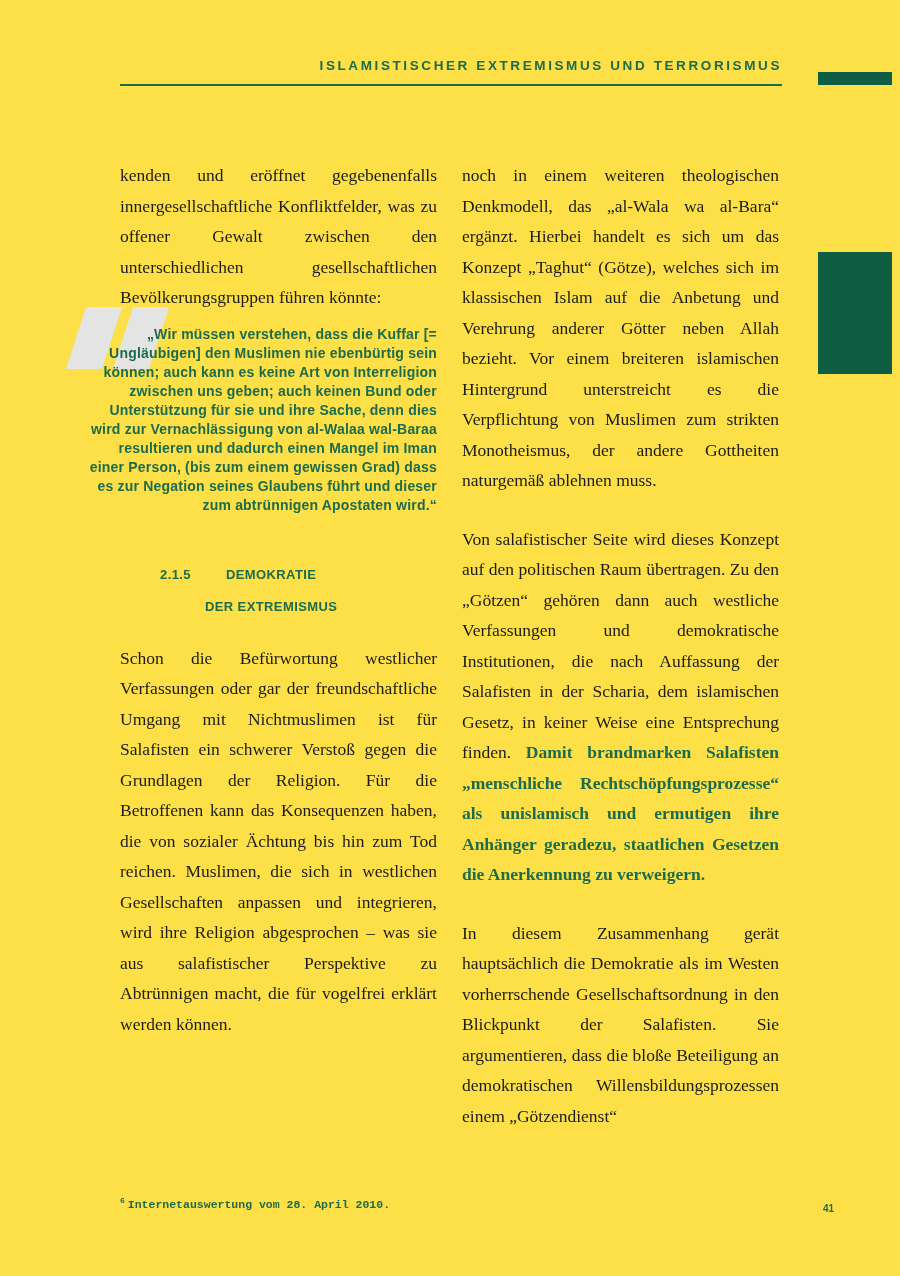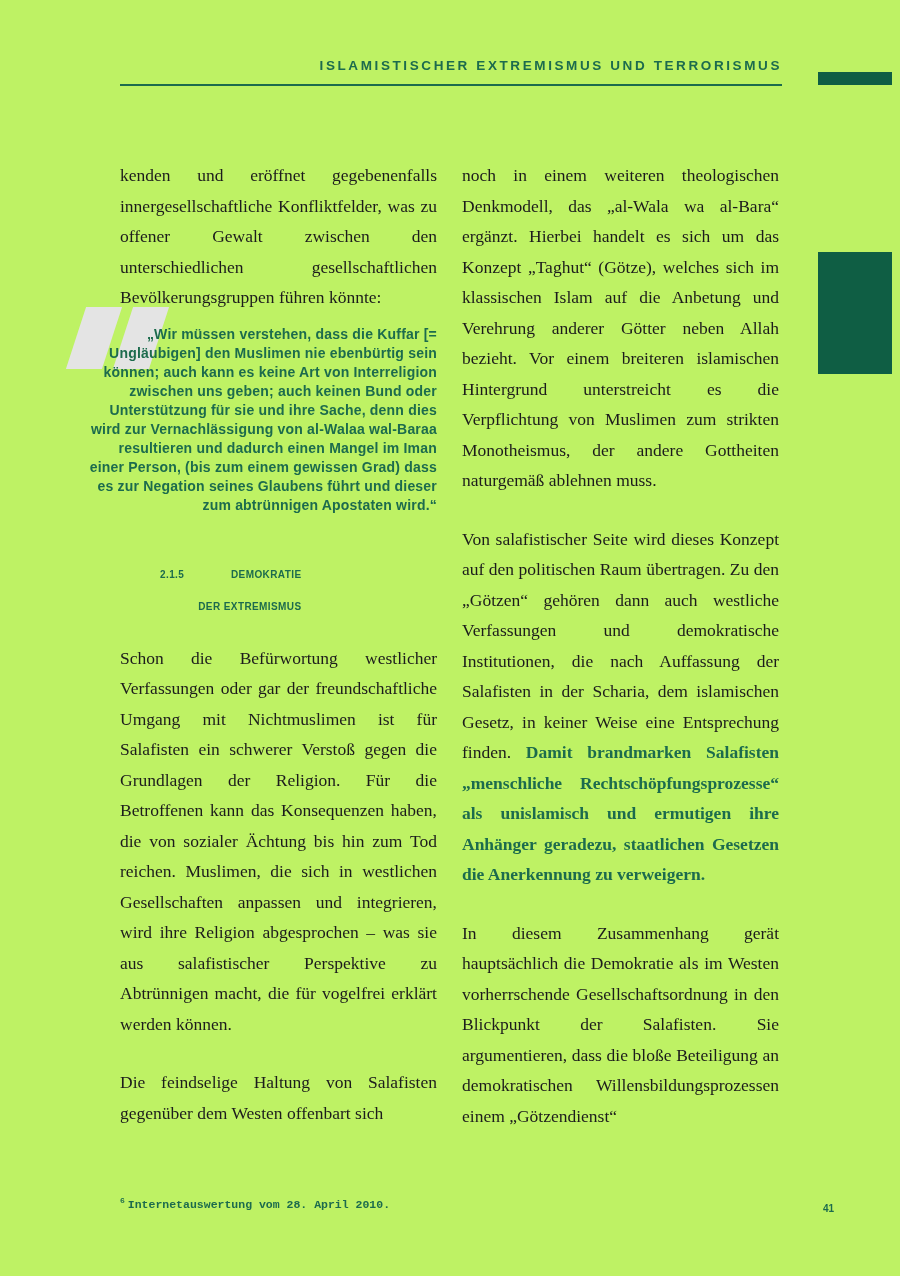--- a/index.html
+++ b/index.html
@@ -7,21 +7,21 @@
     --block: #0f5e44;
     --decor: #e4e4e4;
     --ink: #1c1c1c;
   }
   * { margin: 0; padding: 0; box-sizing: border-box; }
   html, body { background: #ffffff; }
   .page {
     position: relative;
     width: 900px;
     height: 1276px;
-    background: #bef264;
+    background: #fde047;
     overflow: hidden;
     font-family: "Liberation Serif", serif;
     color: var(--ink);
   }
 
   
   .running-header {
     position: absolute;
     left: 120px;
     top: 58px;
@@ -108,25 +108,25 @@
     hyphens: auto;
   }
 
   
   .section-heading {
     display: flex;
     gap: 14px;
     margin: 0 0 20px 40px;
     font-family: "Liberation Sans", sans-serif;
     font-weight: bold;
-    font-size: 10px;
+    font-size: 13px;
     line-height: 32px;
     letter-spacing: 0.4px;
     color: var(--accent);
-    text-align: right;
+    text-align: center;
   }
 
   
   .emphasis {
     font-weight: bold;
     color: var(--accent);
   }
 
   
   .footnote {
@@ -177,21 +177,20 @@
 
     <div class="section-heading">
       <span class="h-num">2.1.5</span>
       <span class="h-title">
         <span>DEMOKRATIE</span><br>
         <span>DER EXTREMISMUS</span>
       </span>
     </div>
 
     <p class="body-para">Schon die Befürwortung westlicher Verfassungen oder gar der freundschaftliche Umgang mit Nichtmuslimen ist für Salafisten ein schwerer Verstoß gegen die Grundlagen der Religion. Für die Betroffenen kann das Konsequenzen haben, die von sozialer Ächtung bis hin zum Tod reichen. Muslimen, die sich in westlichen Gesellschaften anpassen und integrieren, wird ihre Religion abgesprochen – was sie aus salafistischer Perspektive zu Abtrünnigen macht, die für vogelfrei erklärt werden können.</p>
-    <p class="body-para">Die feindselige Haltung von Salafisten gegenüber dem Westen offenbart sich</p>
   </div>
 
   <div class="col col-right">
     <p class="body-para">noch in einem weiteren theologischen Denkmodell, das „al-Wala wa al-Bara“ ergänzt. Hierbei handelt es sich um das Konzept „Taghut“ (Götze), welches sich im klassischen Islam auf die Anbetung und Verehrung anderer Götter neben Allah bezieht. Vor einem breiteren islamischen Hintergrund unterstreicht es die Verpflichtung von Muslimen zum strikten Monotheismus, der andere Gottheiten naturgemäß ablehnen muss.</p>
     <p class="body-para"><span>Von salafistischer Seite wird dieses Konzept auf den politischen Raum übertragen. Zu den „Götzen“ gehören dann auch westliche Verfassungen und demokratische Institutionen, die nach Auffassung der Salafisten in der Scharia, dem islamischen Gesetz, in keiner Weise eine Entsprechung finden.</span> <span class="emphasis">Damit brandmarken Salafisten „menschliche Rechtschöpfungsprozesse“ als unislamisch und ermutigen ihre Anhänger geradezu, staatlichen Gesetzen die Anerkennung zu verweigern.</span></p>
     <p class="body-para">In diesem Zusammenhang gerät hauptsächlich die Demokratie als im Westen vorherrschende Gesellschaftsordnung in den Blickpunkt der Salafisten. Sie argumentieren, dass die bloße Beteiligung an demokratischen Willensbildungsprozessen einem „Götzendienst“</p>
   </div>
 
   <div class="footnote">
     <sup>6</sup><span>Internetauswertung vom 28. April 2010.</span>

